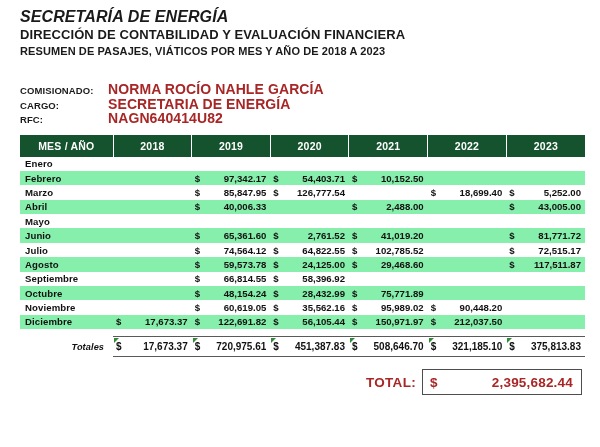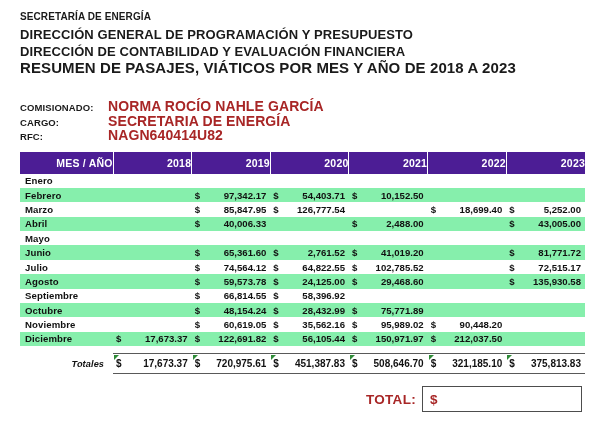--- a/index.html
+++ b/index.html
@@ -26,24 +26,24 @@
   }
 
   
   .titles { margin: 0 0 2px 0; }
   .t-line {
     font-weight: bold;
     letter-spacing: 0.1px;
     white-space: nowrap;
     color: #1a1a1a;
   }
-  .t1 { font-size: 10px; line-height: 18px; }
+  .t1 { font-size: 16px; line-height: 18px; font-style: italic; }
   .t2 { font-size: 13px; line-height: 17px; }
   .t3 { font-size: 13px; line-height: 17px; }
-  .t4 { font-size: 15px; line-height: 16px; }
+  .t4 { font-size: 11px; line-height: 16px; }
 
   
   .info {
     margin-top: 23px;
     margin-bottom: 9px;
     font-size: 0;
   }
   .info-row {
     display: flex;
     align-items: baseline;
@@ -69,25 +69,25 @@
   .tbl-wrap { margin-top: 5px; }
   table.grid {
     border-collapse: collapse;
     width: 565px;
     table-layout: fixed;
   }
   table.grid col.c-mes   { width: 93px; }
   table.grid col.c-yr    { width: 78.6px; }
 
   thead th {
-    background: #4c1d95;
+    background: #14532d;
     color: #ffffff;
     font-size: 10.5px;
     font-weight: bold;
-    text-align: right;
+    text-align: center;
     height: 22px;
     padding: 0;
     border-right: 1px solid #ffffff;
     letter-spacing: 0.2px;
     vertical-align: middle;
   }
   thead th:last-child { border-right: none; }
 
   tbody td {
     height: 14.4px;
@@ -193,21 +193,20 @@
     letter-spacing: 0.2px;
   }
 </style>
 </head>
 <body>
 
 <div class="sheet">
 
   <div class="titles">
     <div class="t-line t1">SECRETARÍA DE ENERGÍA</div>
-    <div class="t-line t2">DIRECCIÓN GENERAL DE PROGRAMACIÓN Y PRESUPUESTO</div>
     <div class="t-line t3">DIRECCIÓN DE CONTABILIDAD Y EVALUACIÓN FINANCIERA</div>
     <div class="t-line t4">RESUMEN DE PASAJES, VIÁTICOS POR MES Y AÑO DE 2018 A 2023</div>
   </div>
 
   <div class="info">
     <div class="info-row">
       <span class="info-label">COMISIONADO:</span>
       <span class="info-value">NORMA ROCÍO NAHLE GARCÍA</span>
     </div>
     <div class="info-row">
@@ -544,21 +543,21 @@
             </td>
             <td class="money empty">
               <span class="money-inner">
                 <span class="cur">$</span>
                 <span class="amt"></span>
               </span>
             </td>
             <td class="money">
               <span class="money-inner">
                 <span class="cur">$</span>
-                <span class="amt">135,930.58</span>
+                <span class="amt">117,511.87</span>
               </span>
             </td>
           </tr>
           <tr class="plain">
             <td class="mes">Septiembre</td>
             <td class="money empty">
               <span class="money-inner">
                 <span class="cur">$</span>
                 <span class="amt"></span>
               </span>
@@ -760,16 +759,17 @@
             </td>
           </tr>
         </tbody>
     </table>
   </div>
 
   <div class="grand">
     <div class="grand-label">TOTAL:</div>
     <div class="grand-box">
       <span class="grand-cur">$</span>
+      <span class="grand-amt">2,395,682.44</span>
     </div>
   </div>
 
 </div>
 
 </body></html>

